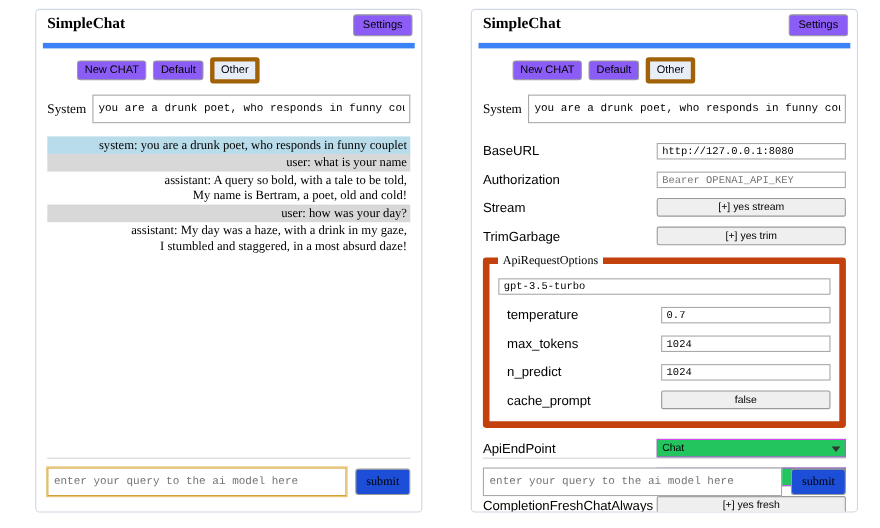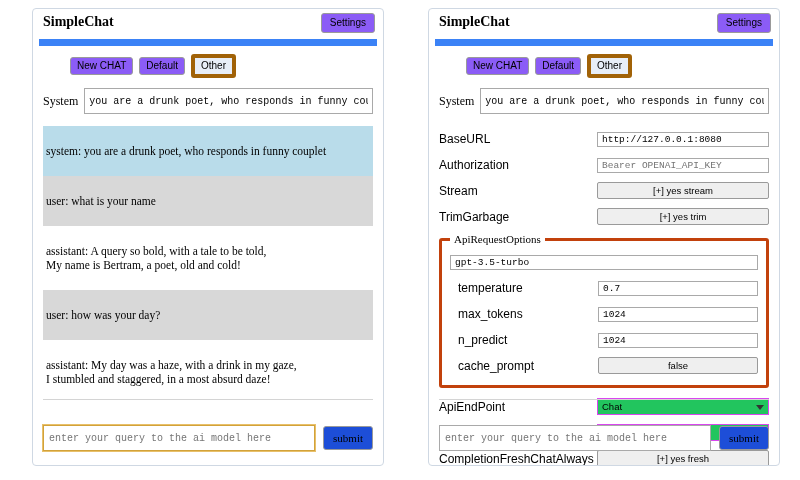--- a/index.html
+++ b/index.html
@@ -30,21 +30,21 @@
     border-radius: 4px;
     box-sizing: border-box;
     overflow: hidden;
   }
   .panel-left { left: 32px; }
   .panel-right { left: 428px; }
 
   .titlebar {
     position: relative;
     height: 26px;
-    border-bottom: 7px solid #3b82f6;
+    border-bottom: 5px solid #3b82f6;
     margin: 4px 6px 0 6px;
   }
   .app-title {
     position: absolute;
     left: 4px;
     top: 1px;
     font-weight: bold;
     font-size: 14px;
     font-family: "Liberation Serif", serif;
   }
@@ -99,39 +99,40 @@
     color: #000;
   }
 
   
   .chatlog {
     margin: 12px 10px 0 10px;
     font-family: "Liberation Serif", serif;
     font-size: 11.5px;
   }
   .msg {
-    padding: 18px 3px;
+    padding: 1px 3px;
     line-height: 14px;
     white-space: pre-wrap;
+    text-align: right;
   }
   .msg-system { background: #b9dcea; }
   .msg-user   { background: #d8d8d8; }
   .msg-assistant { background: transparent; }
 
   
   .querybar {
     position: absolute;
     left: 10px;
     right: 10px;
     bottom: 14px;
     display: flex;
     align-items: center;
     gap: 8px;
     border-top: 1px solid #d4d4d4;
-    padding-top: 25px;
+    padding-top: 8px;
   }
   .query-input {
     flex: 1;
     height: 26px;
     box-sizing: border-box;
     border: 1px solid #a9a9a9;
     background: #fff;
     font-family: "Liberation Mono", monospace;
     font-size: 10px;
     padding: 2px 5px;
@@ -214,21 +215,21 @@
     right: 4px;
     top: 6px;
     width: 0; height: 0;
     border-left: 4px solid transparent;
     border-right: 4px solid transparent;
     border-top: 5px solid #333;
   }
   fieldset.apigroup {
     margin: 6px 0 8px 0;
     padding: 6px 8px 4px 8px;
-    border: 3px solid #c2410c;
+    border: 6px solid #c2410c;
     border-radius: 3px;
   }
   fieldset.apigroup legend {
     font-size: 11px;
     padding: 0 4px;
     font-family: "Liberation Serif", serif;
   }
   .apigroup .slabel { width: 148px; padding-left: 8px; box-sizing: border-box; }
 </style>
 </head>

